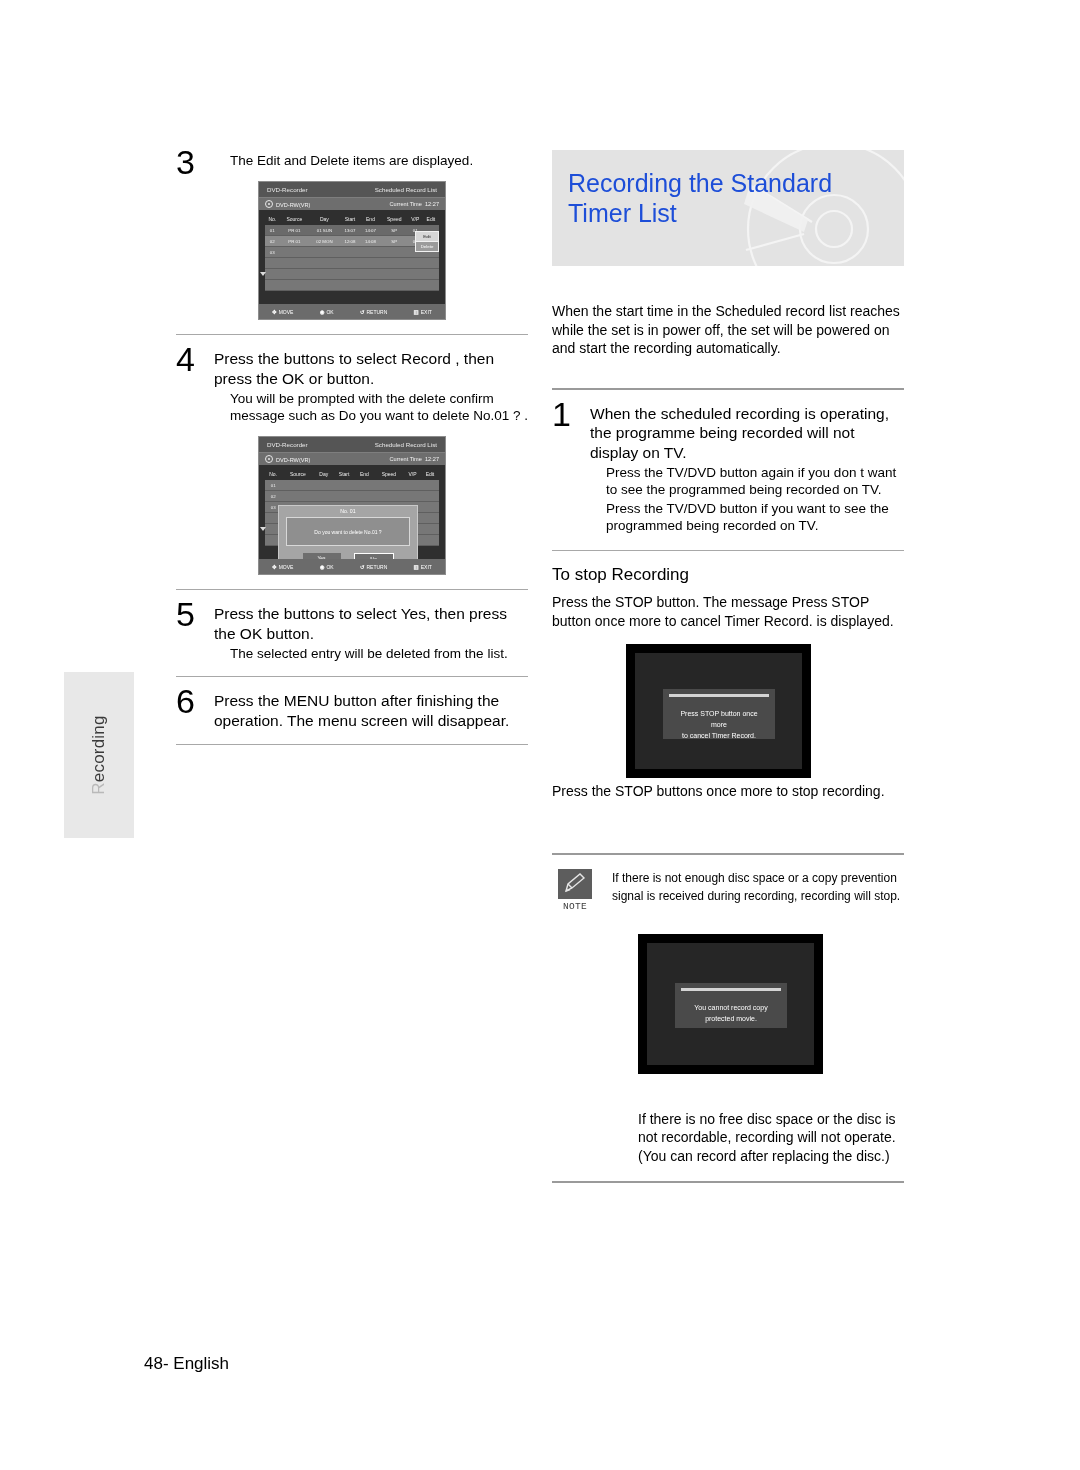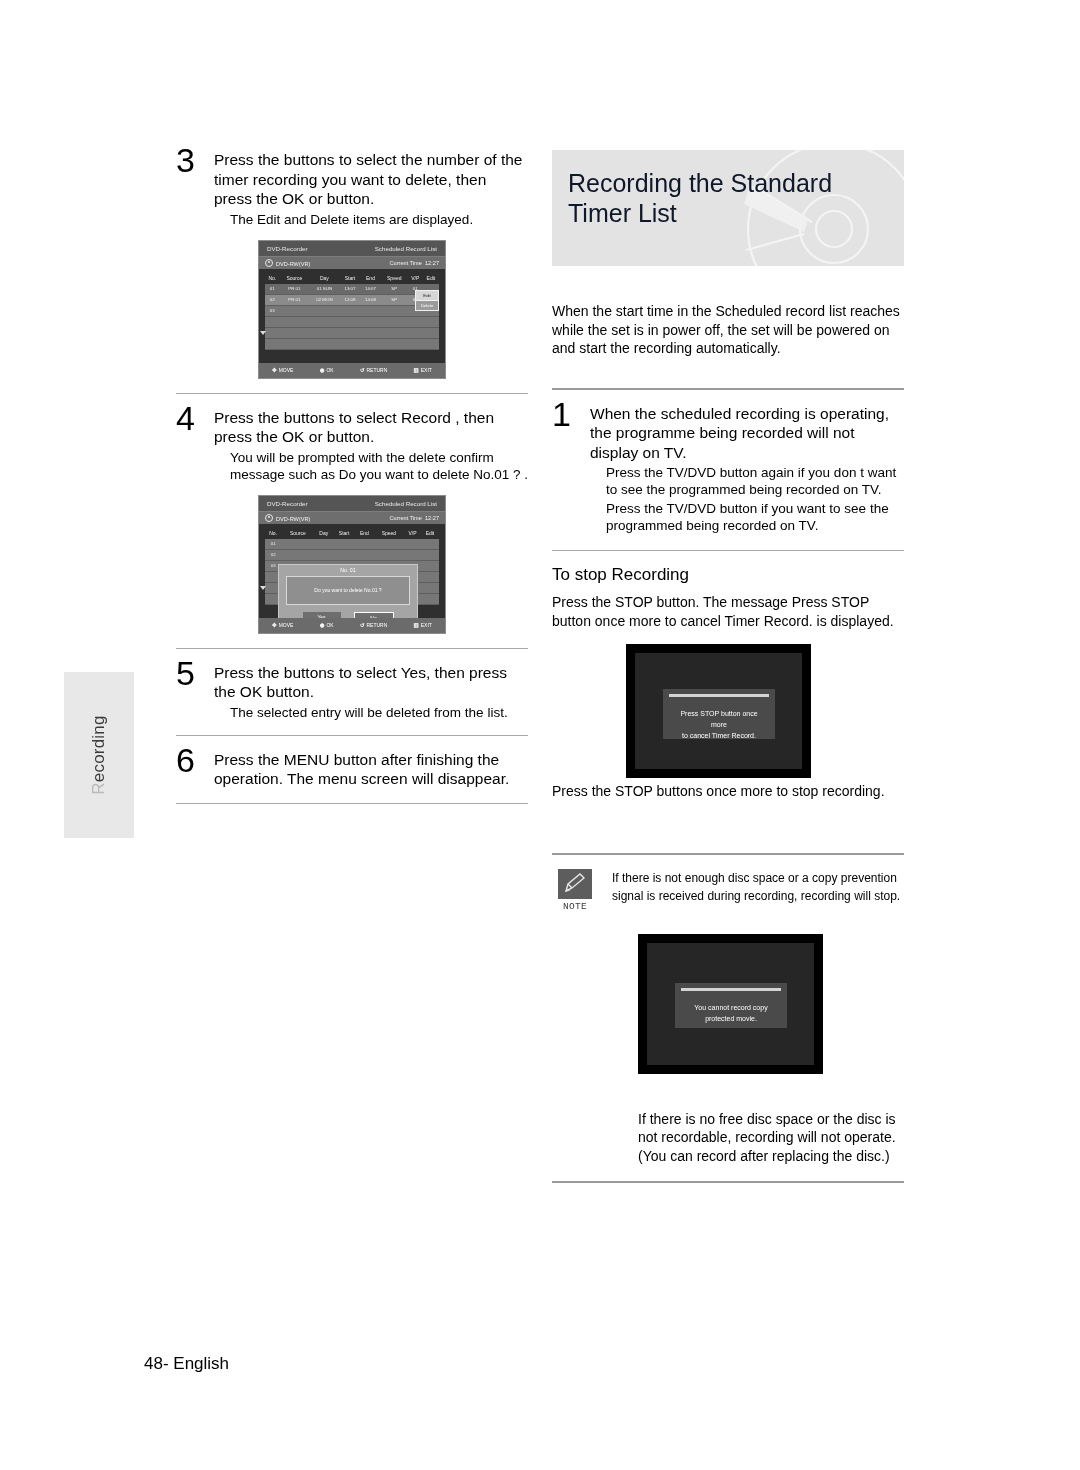--- a/index.html
+++ b/index.html
@@ -83,21 +83,21 @@
     width: 352px; height: 116px;
     background: #e3e3e3;
     overflow: hidden;
   }
   .head-block svg { position: absolute; right: -10px; top: -16px; }
   .head-title {
     position: absolute;
     left: 16px; top: 18px;
     font-size: 25px;
     line-height: 30px;
-    color: #0f172a;
+    color: #1d4ed8;
   }
 
   .sect-title {
     font-size: 17px;
     margin: 0 0 8px 0;
     font-weight: 400;
   }
   .para {
     font-size: 14px;
     line-height: 18.5px;
@@ -263,21 +263,20 @@
 <div class="side-tab">
   <div class="side-tab-label">
     <span class="cap">R</span><span>ecording</span>
   </div>
 </div>
 
 <div class="col-left">
 
   <div class="step">
     <div class="step-num">3</div>
-    <div class="step-main">Press the       buttons to select the number of the timer recording you want to delete, then press the OK or     button.</div>
     <div class="step-sub">The Edit  and Delete  items are displayed.</div>
   </div>
 
   <div class="osd-wrap">
     <div class="osd">
       <div class="osd-titlebar">
         <span>DVD-Recorder</span>
         <span>Scheduled Record List</span>
       </div>
       <div class="osd-subbar">

